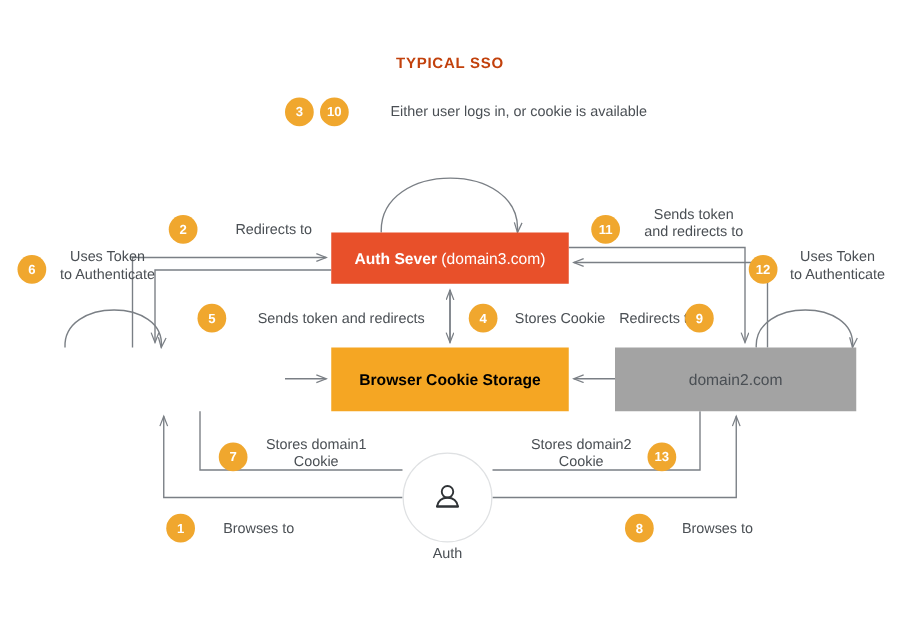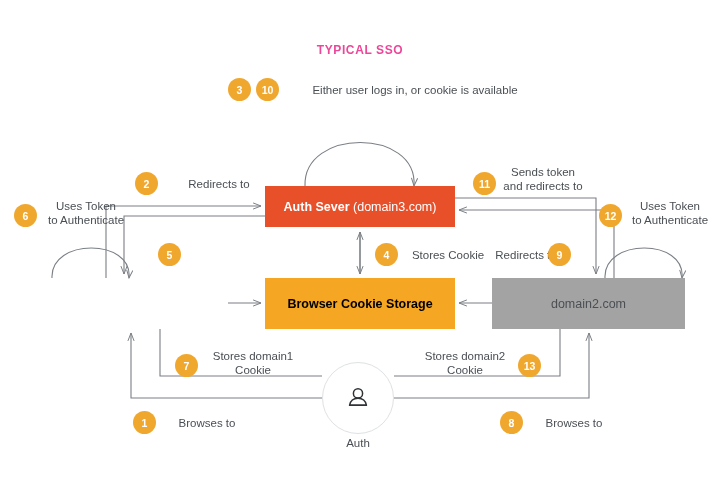--- a/index.html
+++ b/index.html
@@ -8,21 +8,21 @@
     background:#ffffff;
     font-family:"Liberation Sans", sans-serif;
     overflow:hidden;
     position:relative;
   }
   #stage{position:absolute;left:0;top:0;width:720px;height:502px;}
   svg.conn{position:absolute;left:0;top:0;width:720px;height:502px;pointer-events:none;}
 
   .title{
     position:absolute;width:100%;text-align:center;top:43px;
-    font-size:12px;font-weight:bold;letter-spacing:.6px;color:#ec4899;
+    font-size:12px;font-weight:bold;letter-spacing:.6px;color:#c2410c;
   }
 
   .nodebox{
     position:absolute;display:flex;align-items:center;justify-content:center;
     box-sizing:border-box;
   }
   .nodebox .nl{font-size:12.5px;}
 
   .box-auth{left:265px;top:186px;width:190px;height:41px;background:#e8502a;}
   .box-auth .nl{color:#ffffff;font-weight:bold;}
@@ -129,32 +129,33 @@
   <div class="user-label">Auth</div>
 
   <div class="badge" style="left:228px;top:78px;">3</div>
   <div class="badge" style="left:256px;top:78px;">10</div>
   <div class="cap" style="left:285px;top:83px;width:260px;">Either user logs in, or cookie is available</div>
 
   <div class="badge" style="left:135px;top:172px;">2</div>
   <div class="cap" style="left:164px;top:177px;width:110px;">Redirects to</div>
 
   <div class="badge" style="left:473px;top:172px;">11</div>
-  <div class="cap ctr" style="left:493px;top:165px;width:100px;">Sends token
+  <div class="cap ctr" style="left:505px;top:165px;width:100px;">Sends token
 and redirects to</div>
 
   <div class="badge" style="left:14px;top:204px;">6</div>
   <div class="cap ctr" style="left:40px;top:199px;width:92px;">Uses Token
 to Authenticate</div>
 
   <div class="badge" style="left:599px;top:204px;">12</div>
   <div class="cap ctr" style="left:624px;top:199px;width:92px;">Uses Token
 to Authenticate</div>
 
   <div class="badge" style="left:158px;top:243px;">5</div>
+  <div class="cap" style="left:188px;top:248px;width:170px;">Sends token and redirects</div>
 
   <div class="badge" style="left:375px;top:243px;">4</div>
   <div class="cap" style="left:403px;top:248px;width:90px;">Stores Cookie</div>
 
   <div class="cap" style="left:483px;top:248px;width:86px;">Redirects to</div>
   <div class="badge" style="left:548px;top:243px;">9</div>
 
   <div class="badge" style="left:175px;top:354px;">7</div>
   <div class="cap ctr" style="left:203px;top:349px;width:100px;">Stores domain1
 Cookie</div>

